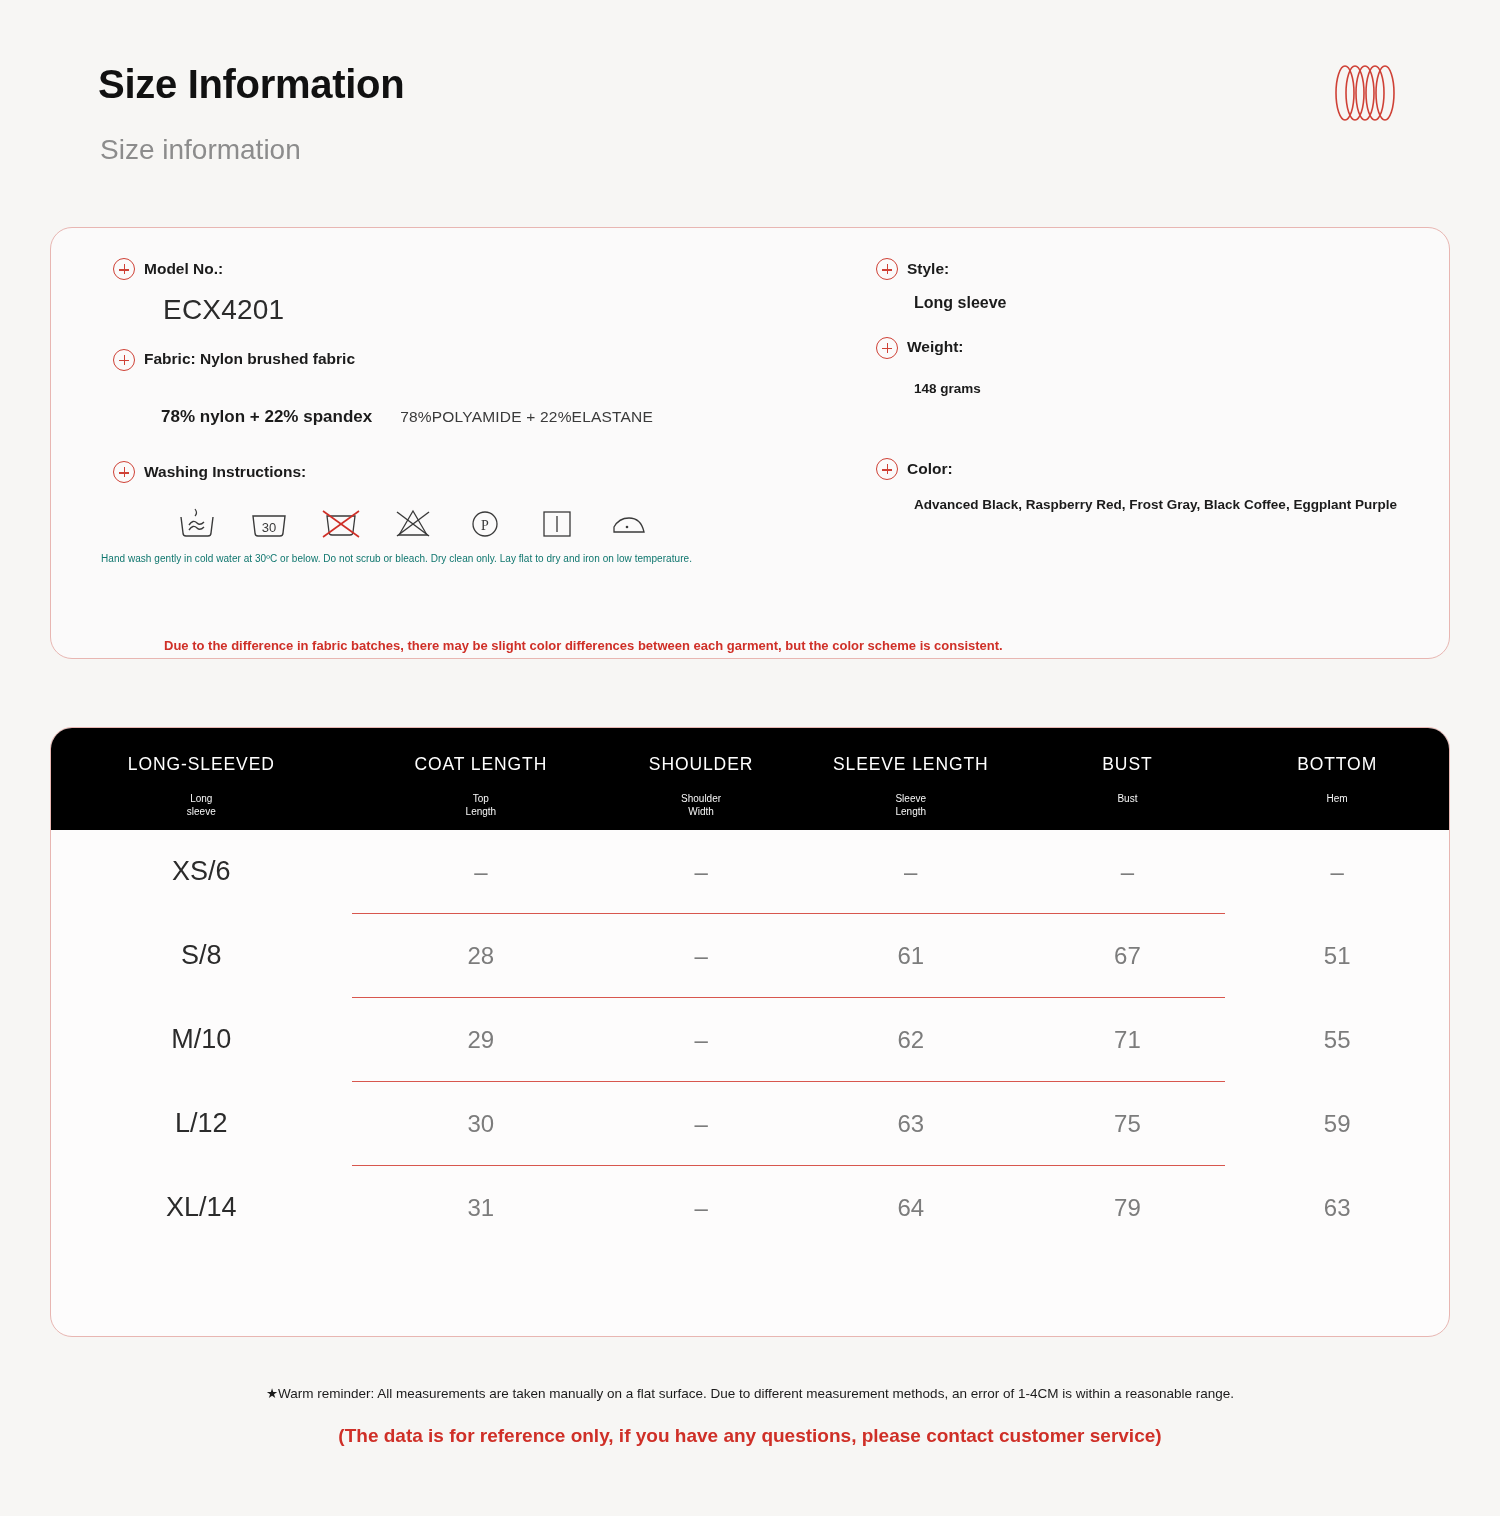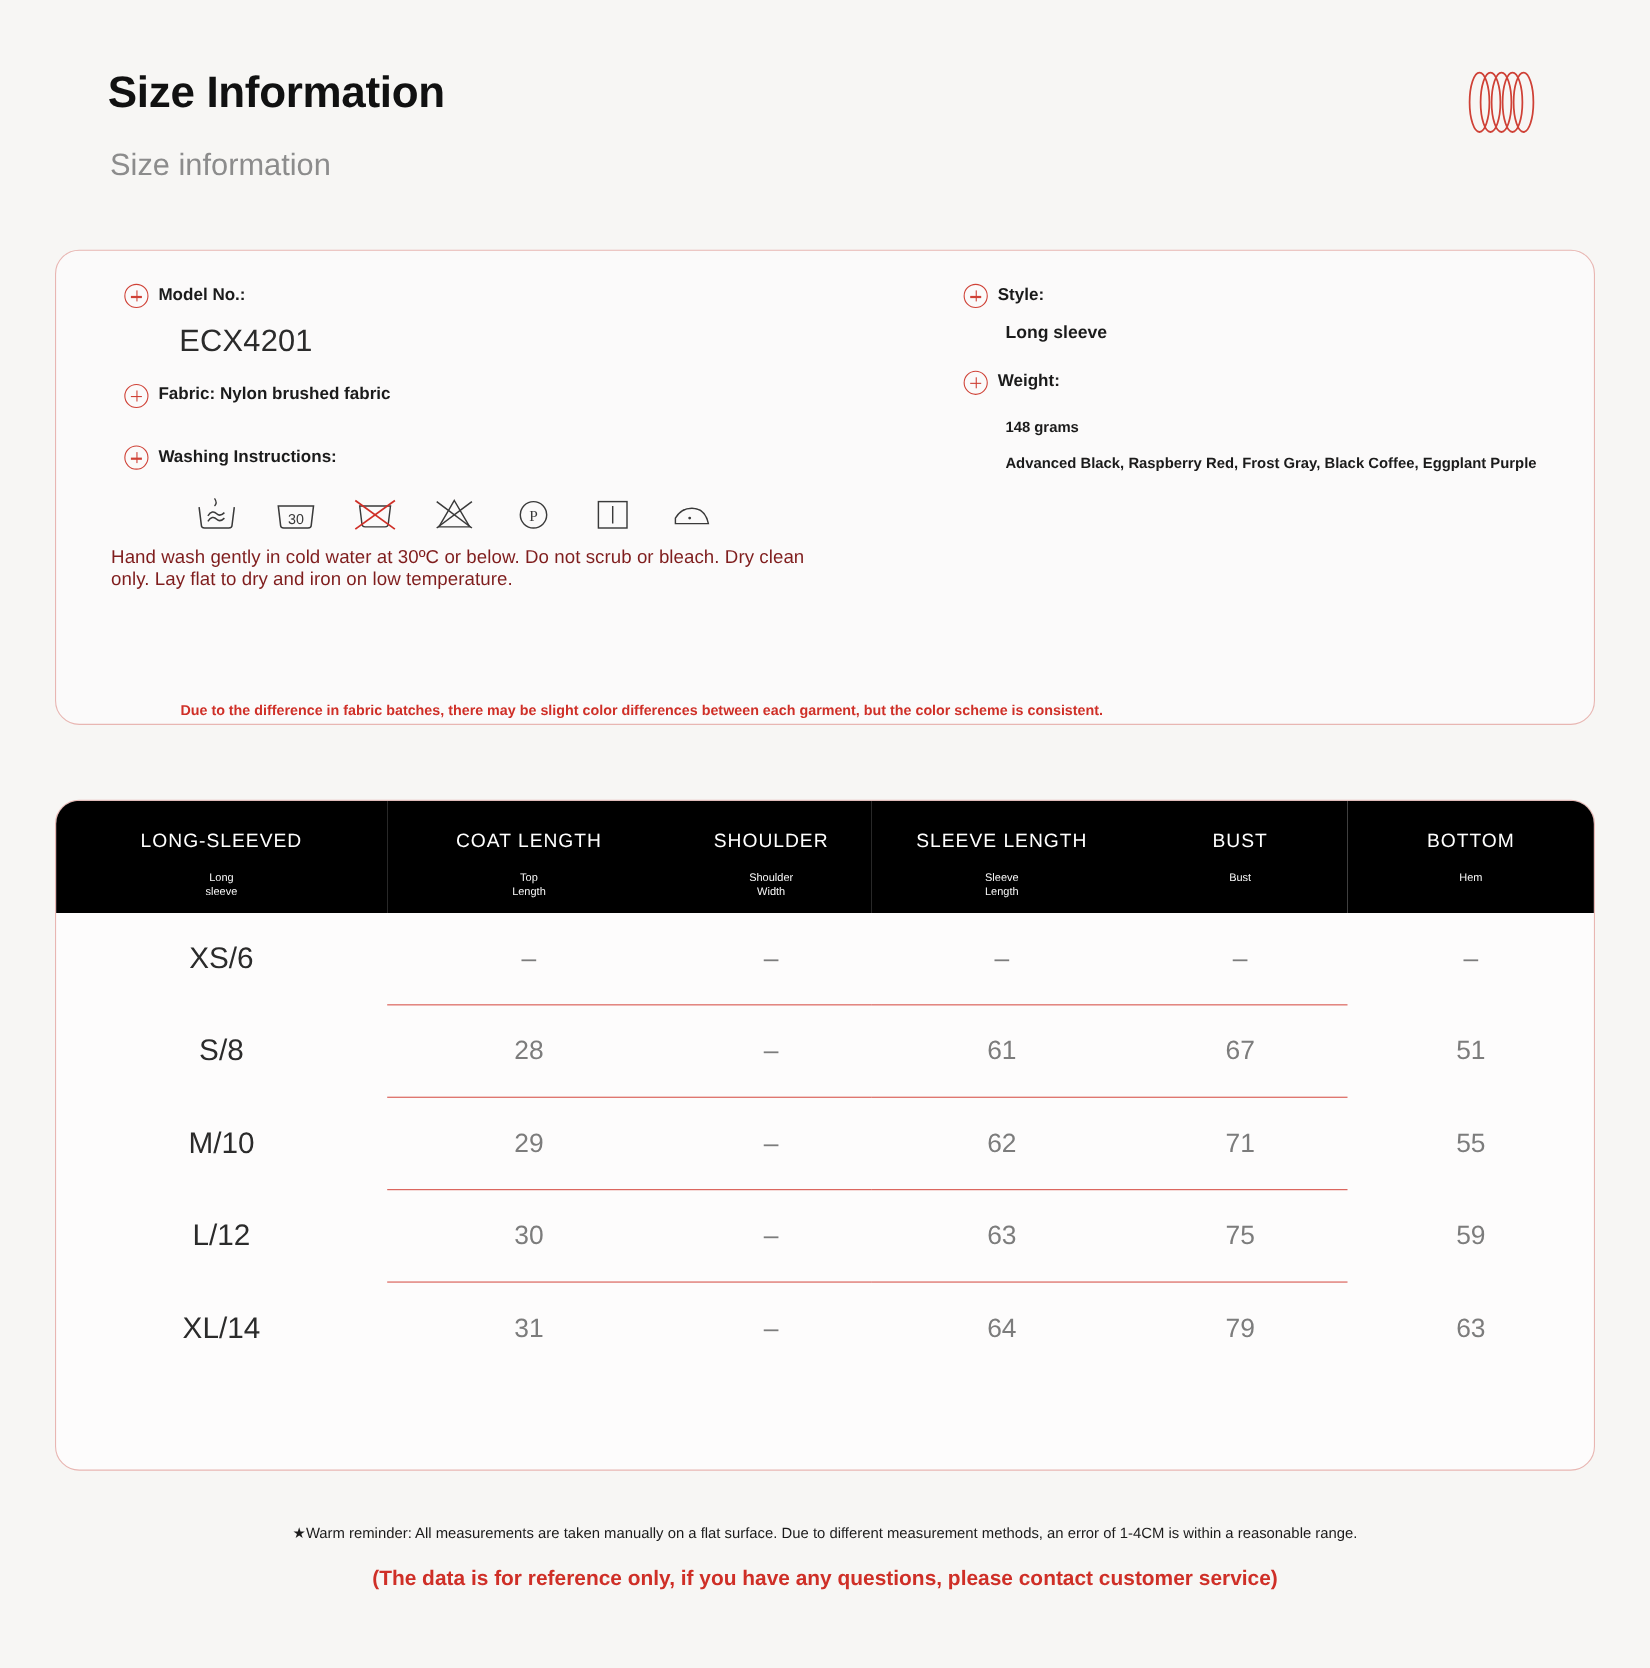--- a/index.html
+++ b/index.html
@@ -106,22 +106,22 @@
 
   .wash-row {
     display: flex;
     align-items: center;
     gap: 28px;
     margin: 22px 0 0 62px;
   }
   .wash-icon { width: 44px; height: 38px; flex: 0 0 auto; }
 
   .wash-text {
-    font-size: 17px;
-    color: #7f1d1d;
+    font-size: 10px;
+    color: #0f766e;
     margin: 10px 0 0 -12px;
     letter-spacing: 0.05px;
   }
 
   .notice {
     position: absolute;
     left: 113px;
     top: 383px;
     font-size: 13px;
     font-weight: bold;
@@ -245,20 +245,24 @@
         <span class="plus"></span>
         <span class="field-label">Model No.:</span>
       </div>
       <div class="big-value">ECX4201</div>
 
       <div class="field-row" style="margin-top:22px;">
         <span class="plus"></span>
         <span class="field-label" style="max-width:250px;">Fabric: Nylon brushed fabric</span>
       </div>
 
+      <div class="composition-row">
+        <span class="comp-main">78% nylon + 22% spandex</span>
+        <span class="comp-alt">78%POLYAMIDE + 22%ELASTANE</span>
+      </div>
 
       <div class="field-row" style="margin-top:34px;">
         <span class="plus"></span>
         <span class="field-label">Washing Instructions:</span>
       </div>
 
       <div class="wash-row">
         <span class="wash-icon">
           <svg viewBox="0 0 44 38" width="44" height="38">
             <path d="M6 12 L8 28 Q8 31 11 31 L33 31 Q36 31 36 28 L38 12" fill="none" stroke="#3a3a3a" stroke-width="1.4"></path>
@@ -316,20 +320,24 @@
         <span class="field-label">Style:</span>
       </div>
       <div class="val-plain">Long sleeve</div>
 
       <div class="field-row" style="margin-top:24px;">
         <span class="plus"></span>
         <span class="field-label">Weight:</span>
       </div>
       <div class="val-small">148 grams</div>
 
+      <div class="field-row" style="margin-top:62px;">
+        <span class="plus"></span>
+        <span class="field-label">Color:</span>
+      </div>
       <div class="color-list">Advanced Black, Raspberry Red, Frost Gray, Black Coffee, Eggplant Purple</div>
     </div>
 
     <div class="notice">Due to the difference in fabric batches, there may be slight color differences between each garment, but the color scheme is consistent.</div>
   </div>
 
   <div class="table-card">
     <table class="size">
       <colgroup>
         <col class="c1">

